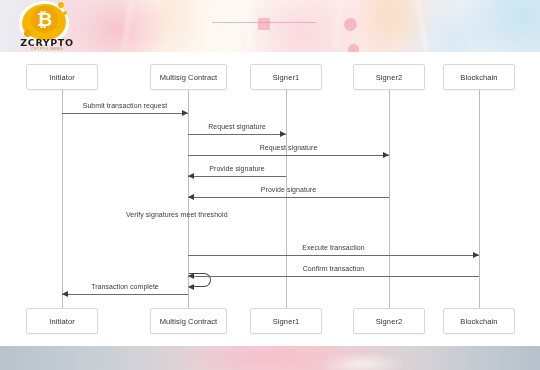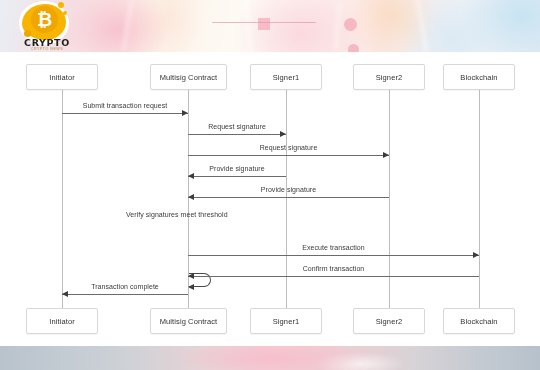--- a/index.html
+++ b/index.html
@@ -232,21 +232,21 @@
 
   <div id="logo">
     <div id="logo-disc"></div>
     <div id="logo-blob"></div>
     <div class="logo-bubble" id="bubble-1"></div>
     <div class="logo-bubble" id="bubble-2"></div>
     <div class="logo-bubble" id="bubble-3"></div>
     <div id="logo-coin">
       <span id="logo-bitcoin-glyph">₿</span>
     </div>
-    <div id="logo-word">CRYPTO</div>
+    <div id="logo-word">ZCRYPTO</div>
     <div id="logo-tag">CRYPTO NEWS</div>
   </div>
 
   <div id="diagram">
 
     <div class="lifeline" style="left:62px;  top:38px; height:218px;"></div>
     <div class="lifeline" style="left:188px; top:38px; height:218px;"></div>
     <div class="lifeline" style="left:286px; top:38px; height:218px;"></div>
     <div class="lifeline" style="left:389px; top:38px; height:218px;"></div>
     <div class="lifeline" style="left:479px; top:38px; height:218px;"></div>

